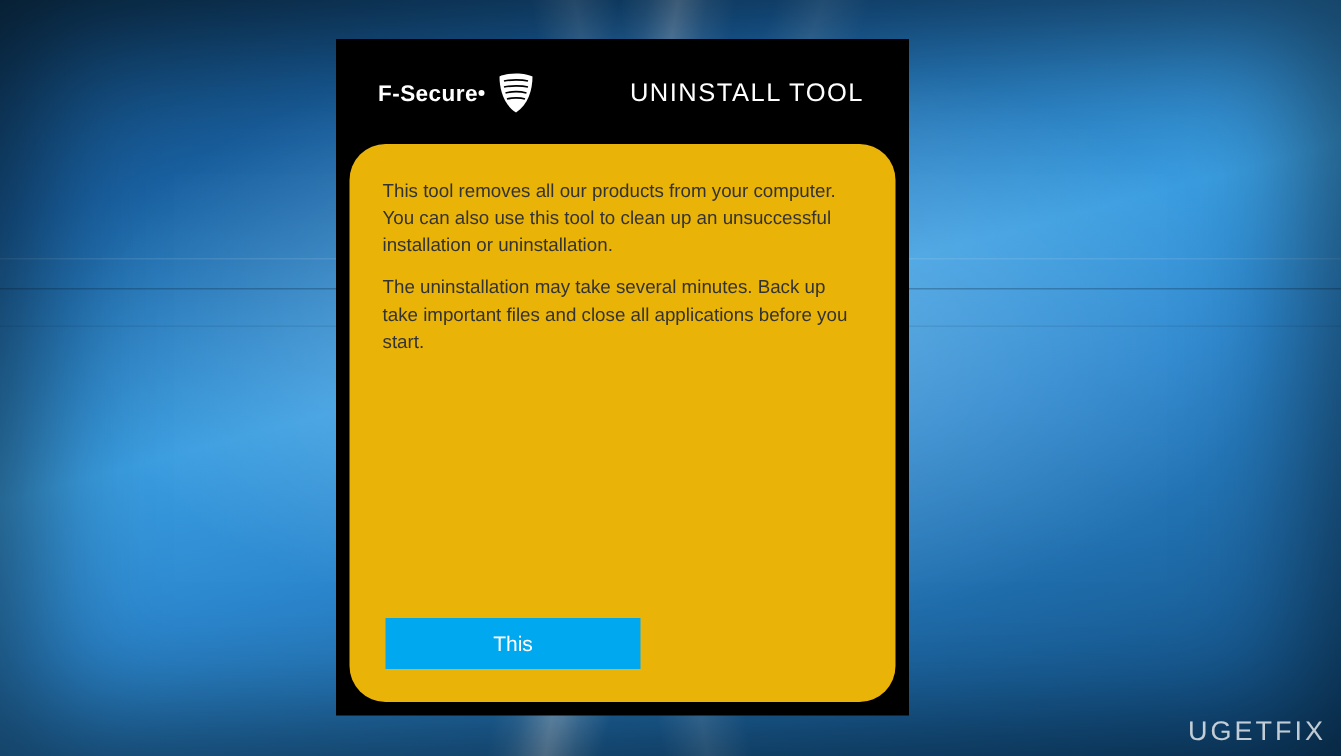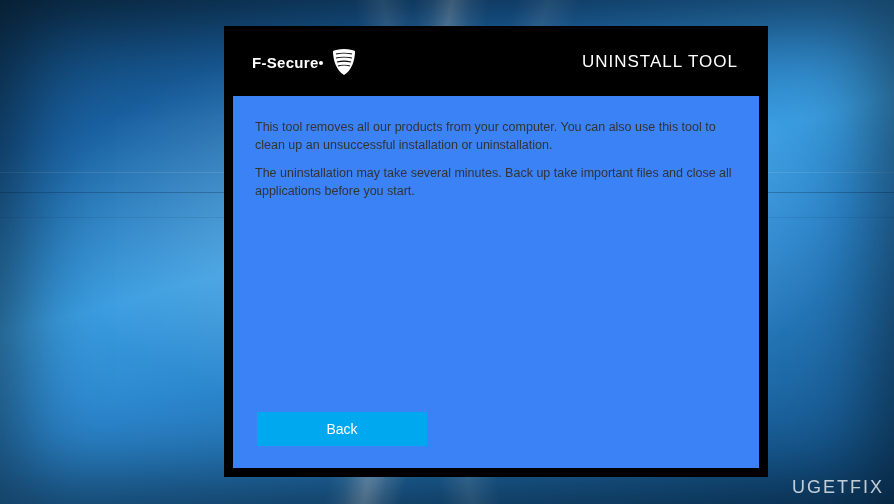--- a/index.html
+++ b/index.html
@@ -44,21 +44,21 @@
       right: 0;
       height: 1px;
       background: rgba(10, 40, 70, 0.3);
       box-shadow: 0 25px 0 rgba(10,40,70,0.1), 0 -20px 0 rgba(255,255,255,0.1);
     }
     
     .dialog {
       position: absolute;
       left: 224px;
       top: 26px;
-      width: 544px;
+      width: 382px;
       height: 451px;
       background: #000;
       display: flex;
       flex-direction: column;
     }
     
     .dialog-header {
       background: #000;
       padding: 22px 30px 20px 28px;
       display: flex;
@@ -95,26 +95,27 @@
     }
     
     .dialog-title {
       color: #fff;
       font-size: 17px;
       font-weight: 400;
       letter-spacing: 1px;
     }
     
     .dialog-body {
-      background: #3b82f6;
+      background: #eab308;
       flex: 1;
       margin: 0 9px 9px 9px;
       padding: 22px 22px 20px 22px;
       display: flex;
       flex-direction: column;
+      border-radius: 24px;
     }
     
     .body-text {
       color: #333;
       font-size: 12.5px;
       line-height: 1.45;
       margin-bottom: 10px;
     }
     
     .button-row {
@@ -183,18 +184,18 @@
       </svg>
     </div>
     <div class="dialog-title">UNINSTALL TOOL</div>
   </div>
 
   <div class="dialog-body">
     <p class="body-text">This tool removes all our products from your computer. You can also use this tool to clean up an unsuccessful installation or uninstallation.</p>
     <p class="body-text">The uninstallation may take several minutes. Back up take important files and close all applications before you start.</p>
 
     <div class="button-row">
-      <button class="btn btn-primary">Back</button>
+      <button class="btn btn-primary">This</button>
     </div>
   </div>
 </div>
 
 <div class="watermark">UGETFIX</div>
 
 </body></html>

